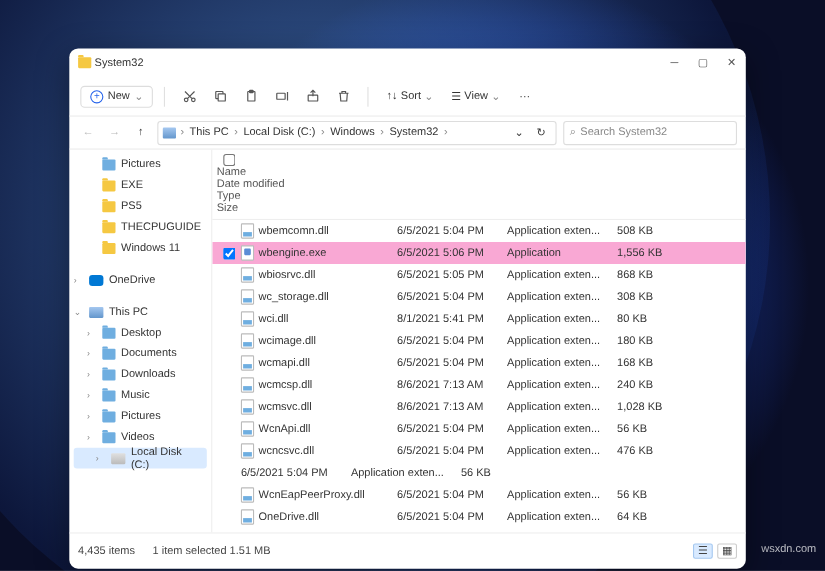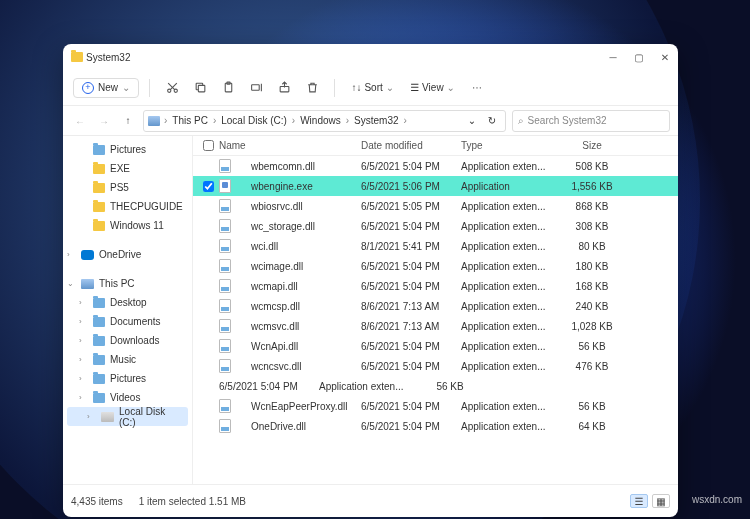--- a/index.html
+++ b/index.html
@@ -37,31 +37,31 @@
   .navitem.sub .exp { margin-left: -14px; }
   .navitem.sel { background: #d9eaff; border-radius: 3px; margin: 0 4px; padding-left: 34px; }
   .ficon { width: 12px; height: 10px; background: #f5c842; border-radius: 1px; display: inline-block; position: relative; }
   .ficon.blue { background: #6faee0; }
   .ficon::before { content:''; position:absolute; top:-2px; left:0; width:5px; height:2px; background:inherit; border-radius:1px 1px 0 0; }
   .diskicon { width: 14px; height: 10px; background: linear-gradient(#e0e0e0,#bbb); border-radius: 1px; display: inline-block; }
   .pcicon { width: 13px; height: 10px; background: linear-gradient(#a5c8f0,#6396cc); border-radius: 1px; display: inline-block; }
   .cloudicon { width: 13px; height: 10px; background: #0078d4; border-radius: 3px; display: inline-block; }
   .navspace { height: 10px; }
   .filearea { flex: 1; display: flex; flex-direction: column; }
-  .cols { display: flex; padding: 4px 8px 4px 4px; color: #555; font-size: 10px; border-bottom: 1px solid #eee; }
+  .cols { display: flex; padding: 4px 8px 4px 4px; color: #555; font-size: 10px; border-bottom: 1px solid #eee; flex-direction: column; }
   .c-cb { width: 22px; display: flex; justify-content: center; }
   .c-cb input { width: 11px; height: 11px; }
   .c-name { width: 142px; }
   .c-date { width: 100px; }
   .c-type { width: 100px; }
-  .c-size { width: 62px; text-align: center; }
+  .c-size { width: 62px; text-align: left; }
   .filelist { flex: 1; overflow: hidden; }
   .row { display: flex; align-items: center; padding: 1px 8px 1px 4px; height: 20px; font-size: 10px; color: #333; }
-  .row.sel { background: #5eead4; }
-  .row .c-name { display: flex; align-items: center; gap: 20px; }
+  .row.sel { background: #f9a8d4; }
+  .row .c-name { display: flex; align-items: center; gap: 4px; }
   .dllicon { width: 12px; height: 14px; background: #fff; border: 1px solid #bbb; border-radius: 1px; position: relative; display: inline-block; }
   .dllicon::after { content:''; position:absolute; bottom:1px; left:1px; right:1px; height:4px; background:#6faee0; }
   .exeicon { width: 12px; height: 14px; background: #fff; border: 1px solid #bbb; border-radius: 1px; position: relative; display: inline-block; }
   .exeicon::after { content:''; position:absolute; top:2px; left:2px; width:6px; height:6px; background:#5b8dd6; border-radius:1px; }
   .status { height: 33px; border-top: 1px solid #eee; display: flex; align-items: center; padding: 0 8px; font-size: 10px; color: #444; gap: 16px; }
   .status .right { margin-left: auto; display: flex; gap: 4px; }
   .viewico { width: 18px; height: 14px; border: 1px solid #ccc; border-radius: 2px; display: flex; align-items: center; justify-content: center; }
   .viewico.act { background: #d9eaff; border-color: #a5c8f0; }
 </style>
 </head>

